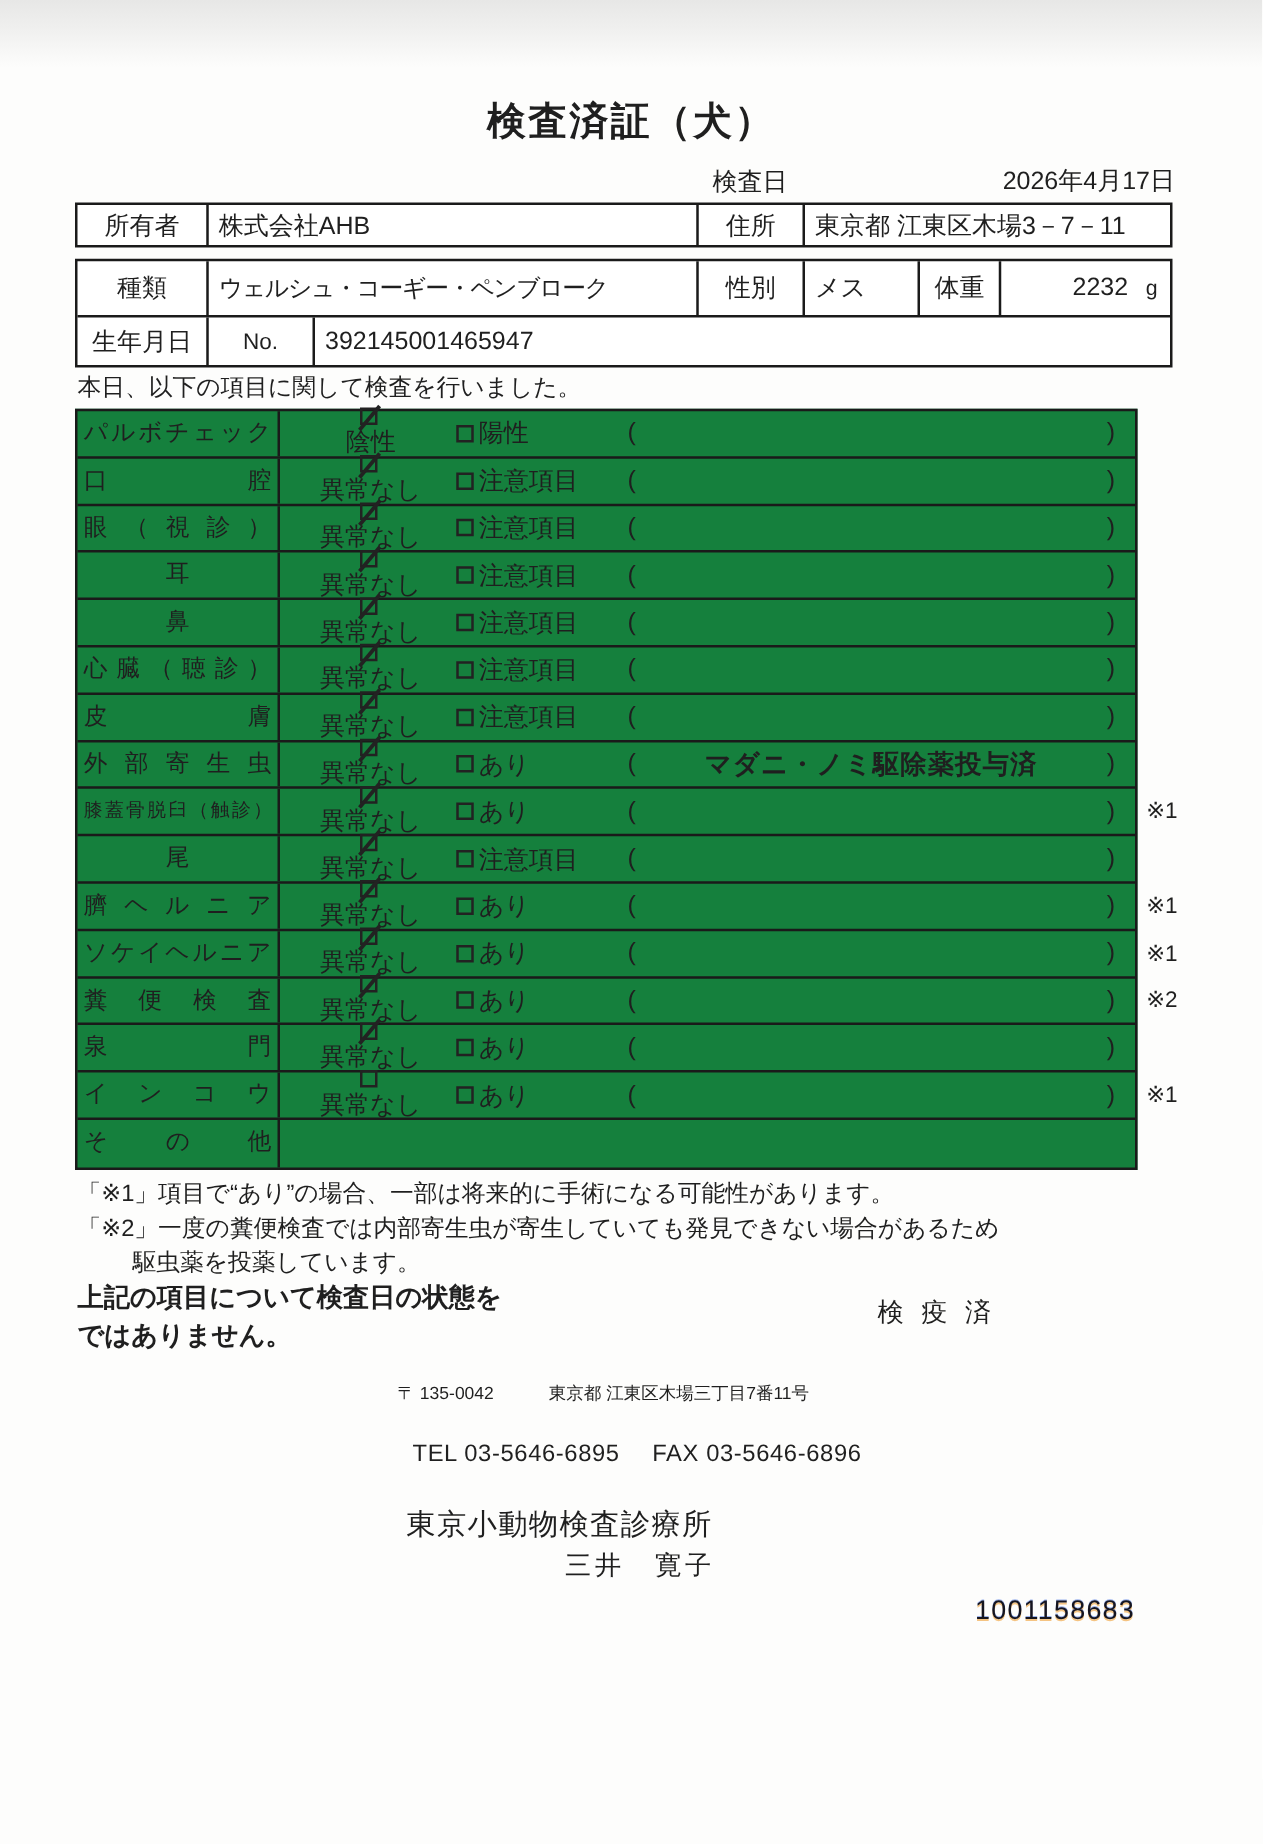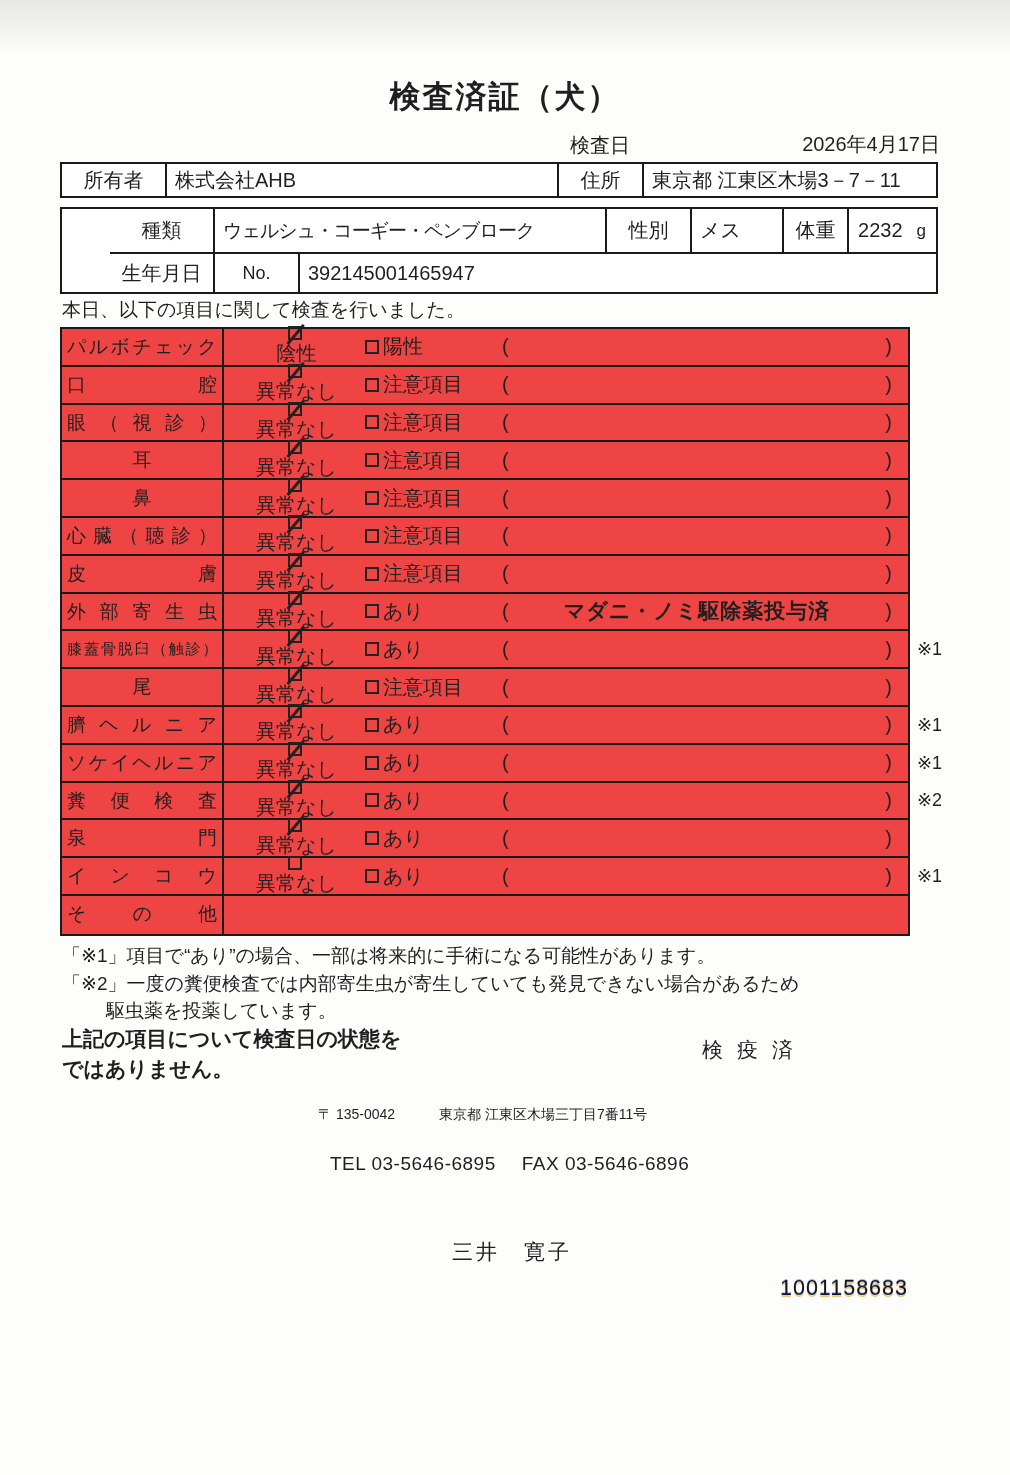--- a/index.html
+++ b/index.html
@@ -10,36 +10,36 @@
               background:linear-gradient(#e7e7e6 0%, #efefee 40%, rgba(255,255,255,0) 100%); }
 
   .title { position:absolute; top:76px; left:0; width:100%; text-align:center;
            font-size:31px; font-weight:600; letter-spacing:2px; }
 
   .insp-label { position:absolute; top:132px; left:570px; font-size:20px; }
   .insp-value { position:absolute; top:131px; right:70px; font-size:20px; }
 
   .box-table { position:absolute; left:60px; width:878px; border:2px solid #1a1a1a; background:#fff; }
   .tableA { top:162px; height:36px; display:flex; }
-  .tableB { top:207px;padding-left:48px; }
+  .tableB { top:207px; }
   .trow { display:flex; height:43px; }
   .trow.r2 { height:40px; border-top:2px solid #1a1a1a; }
   .cell { display:flex; align-items:center; font-size:20px; border-right:2px solid #1a1a1a; padding:0 8px; }
   .cell.last { border-right:none; }
   .cell.lab { justify-content:center; padding:0 4px; }
   .w105 { width:105px; } .w340 { width:392px; } .w85 { width:85px; } .w92 { width:92px; } .w65 { width:65px; padding:0 2px; }
   .flex1 { flex:1; }
   .cell.breed { letter-spacing:-1px; font-size:19px; }
   .cell.weight { justify-content:flex-end; gap:14px; padding-right:10px; }
   .cell.weight .unit { font-size:17px; }
   .cell.no-lab { font-size:18px; }
 
   .intro { position:absolute; top:297px; left:62px; font-size:19px; }
 
-  .check-table { position:absolute; top:327px; left:60px; width:850px; border:2.5px solid #1a1a1a; background:#ef4444; }
+  .check-table { position:absolute; top:327px; left:60px; width:850px; border:2.5px solid #1a1a1a; background:#15803d; }
   .crow { position:relative; display:flex; align-items:stretch; height:37.8px; border-bottom:2px solid #1a1a1a; }
   .crow:last-child { border-bottom:none; }
   .clabel { width:162px; border-right:2px solid #1a1a1a; font-size:19px; padding:0 5px;
             line-height:35px; white-space:nowrap; overflow:hidden; }
   .clabel.justify { text-align:justify; text-align-last:justify; }
   .clabel.center { text-align:center; text-align-last:center; }
   .clabel.small { font-size:15px; letter-spacing:-0.5px; }
   .ccontent { flex:1; display:flex; align-items:center; padding-left:4px; }
   .copt { display:flex; align-items:center; font-size:20px; }
   .copt1 { width:137px;flex-direction:column; } .copt2 { width:135px; }
@@ -432,15 +432,16 @@
   <div class="postal-row">
     <span>〒 135-0042</span>
     <span>東京都 江東区木場三丁目7番11号</span>
   </div>
 
   <div class="tel-row">
     <span>TEL 03-5646-6895</span>
     <span>FAX 03-5646-6896</span>
   </div>
 
+  <div class="clinic-name">東京小動物検査診療所</div>
   <div class="examiner">三井　寛子</div>
   <div class="serial">1001158683</div>
 </div>
 
 </body></html>

